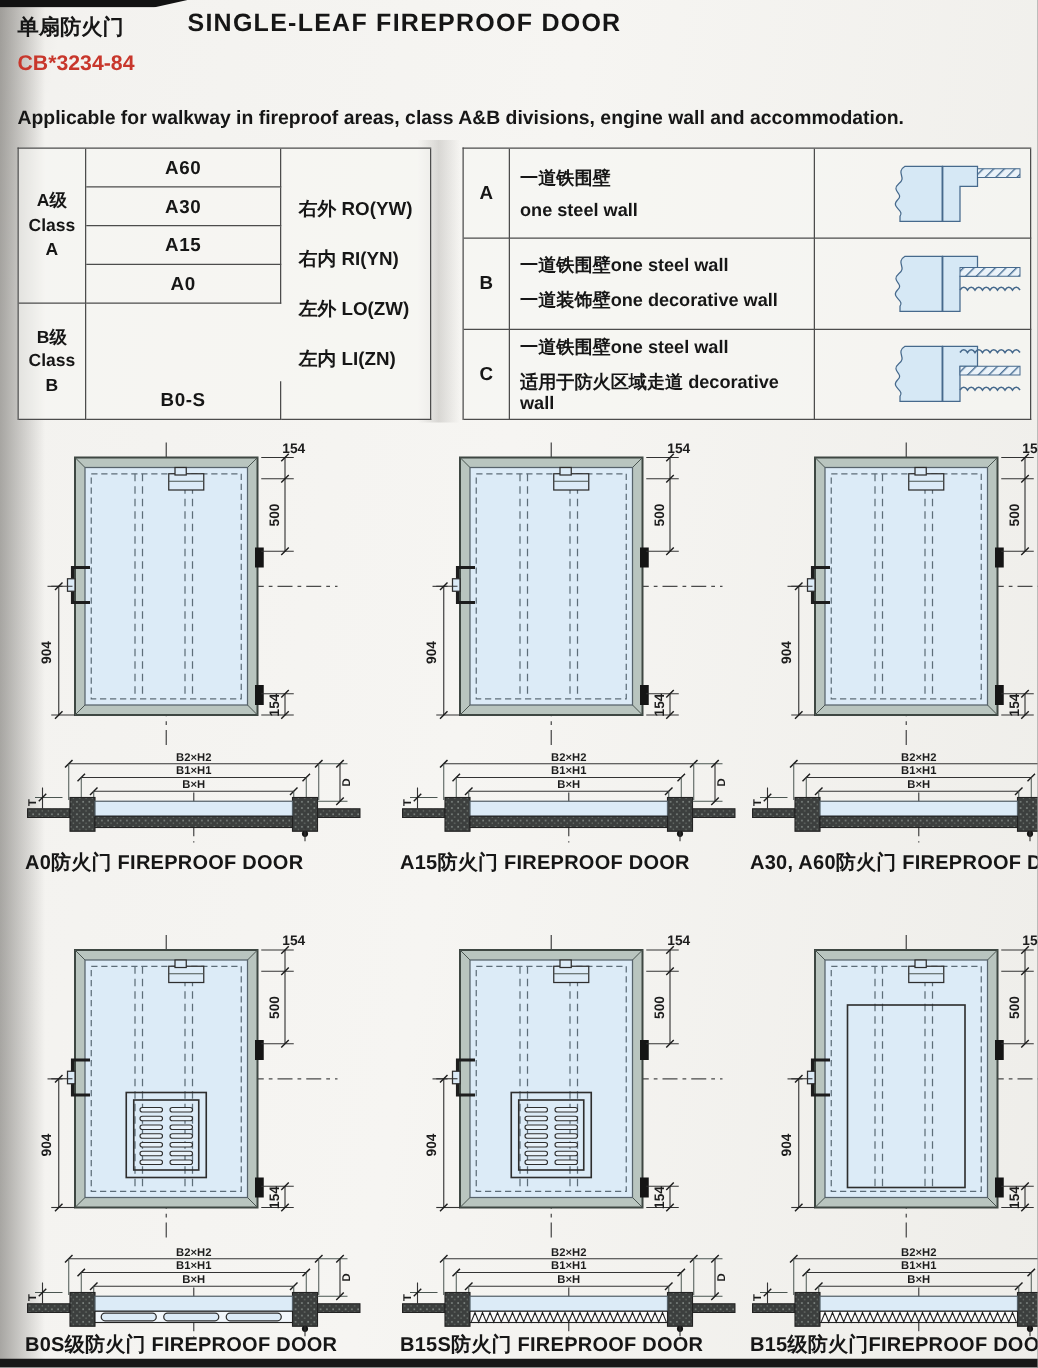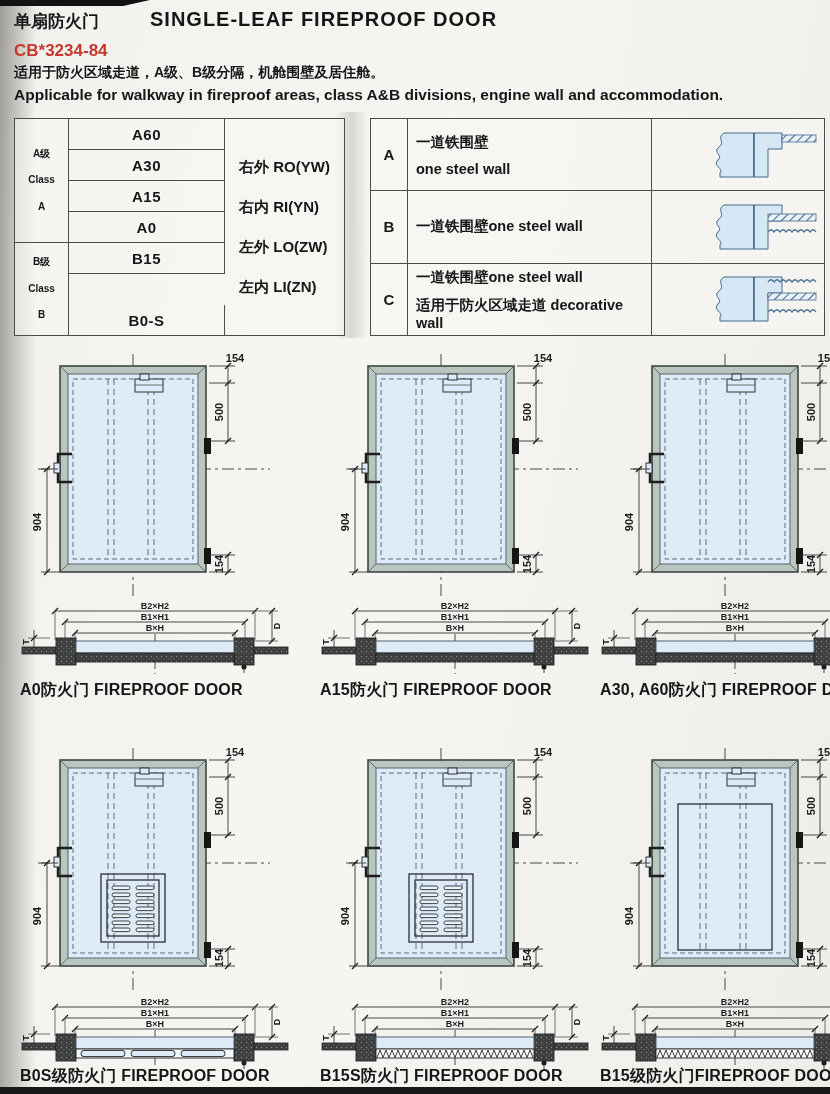--- a/index.html
+++ b/index.html
@@ -23,22 +23,22 @@
   .desc-en  { position:absolute; left:14px; top:86px; font-size:15.5px; font-weight:600; }
 
   
   .class-table { position:absolute; left:14px; top:118px; width:330px; height:217px;
     display:grid; grid-template-columns:54px 156px 1fr; grid-template-rows:repeat(7,1fr);
     border-top:1.5px solid #4c4c4c; border-left:1.5px solid #4c4c4c; background:rgba(247,246,243,.6); }
   .class-table > div { border-right:1.5px solid #4c4c4c; border-bottom:1.5px solid #4c4c4c;
     display:flex; align-items:center; justify-content:center; }
   .cell-groupA { grid-column:1; grid-row:1/5; }
   .cell-groupB { grid-column:1; grid-row:5/8; }
-  .group-label { display:flex; flex-direction:column; align-items:center; gap:14px;
-    font-size:10px; font-weight:600; line-height:1.25; }
+  .group-label { display:flex; flex-direction:column; align-items:center; gap:2px;
+    font-size:14px; font-weight:600; line-height:1.25; }
   .rating { grid-column:2; font-size:15px; font-weight:bold; letter-spacing:.5px; }
   .cell-handing { grid-column:3; grid-row:1/8; }
   .handing-list { display:flex; flex-direction:column; gap:21px; font-size:15px; font-weight:600; }
 
   
   .wall-table { position:absolute; left:370px; top:118px; width:454px; height:217px;
     display:grid; grid-template-columns:37px 244px 1fr; grid-template-rows:repeat(3,1fr);
     border-top:1.5px solid #4c4c4c; border-left:1.5px solid #4c4c4c; background:rgba(247,246,243,.6); }
   .wall-table > div { border-right:1.5px solid #4c4c4c; border-bottom:1.5px solid #4c4c4c;
     display:flex; align-items:center; justify-content:center; }
@@ -91,21 +91,20 @@
   </svg>
 
   <div class="scan-left"></div>
   <div class="gutter"></div>
   <div class="edge-top"></div>
   <div class="edge-bottom"></div>
 
   <div class="title-cn">单扇防火门</div>
   <div class="title-en">SINGLE-LEAF FIREPROOF DOOR</div>
   <div class="std-code">CB*3234-84</div>
-  <div class="desc-cn">适用于防火区域走道，A级、B级分隔，机舱围壁及居住舱。</div>
   <div class="desc-en">Applicable for walkway in fireproof areas, class A&amp;B divisions, engine wall and accommodation.</div>
 
   <div class="class-table">
     <div class="cell-groupA">
       <div class="group-label">
         <span>A级</span>
         <span>Class</span>
         <span>A</span>
       </div>
     </div>
@@ -113,21 +112,20 @@
       <div class="group-label">
         <span>B级</span>
         <span>Class</span>
         <span>B</span>
       </div>
     </div>
     <div class="rating" style="grid-row:1">A60</div>
     <div class="rating" style="grid-row:2">A30</div>
     <div class="rating" style="grid-row:3">A15</div>
     <div class="rating" style="grid-row:4">A0</div>
-    <div class="rating" style="grid-row:5">B15</div>
     <div class="rating" style="grid-row:7">B0-S</div>
     <div class="cell-handing">
       <div class="handing-list">
         <span>右外 RO(YW)</span>
         <span>右内 RI(YN)</span>
         <span>左外 LO(ZW)</span>
         <span>左内 LI(ZN)</span>
       </div>
     </div>
   </div>
@@ -143,20 +141,21 @@
           <path class="wallshape" d="M96,6 L66,6 C58,11 68,15 61,20 C54,26 66,28 60,33 C54,39 66,41 62,46 L62,50 L96,50 Z"></path>
           <path class="wallshape" d="M96,6 L124,6 L124,22 L110,22 L110,50 L96,50 Z"></path>
           <line class="waveline" x1="96" y1="6" x2="96" y2="50" stroke-width="0.8"></line>
           <rect x="124" y="8" width="34" height="7" fill="url(#diagHatch)" stroke="#46698c" stroke-width="0.8"></rect>
         </svg>
       </div>
 
     <div class="wall-key">B</div>
     <div class="wall-text">
       <span>一道铁围壁one steel wall</span>
+      <span>一道装饰壁one decorative wall</span>
     </div>
     <div class="wall-diagram">
         <svg viewBox="0 0 160 56" width="160" height="56">
           <path class="wallshape" d="M96,6 L66,6 C58,11 68,15 61,20 C54,26 66,28 60,33 C54,39 66,41 62,46 L62,50 L96,50 Z"></path>
           <path class="wallshape" d="M96,6 L124,6 L124,22 L110,22 L110,50 L96,50 Z"></path>
           <line class="waveline" x1="96" y1="6" x2="96" y2="50" stroke-width="0.8"></line>
           <rect x="110" y="15" width="48" height="7" fill="url(#diagHatch)" stroke="#46698c" stroke-width="0.8"></rect>
           <path class="waveline" d="M110,33 q3,-4.5 6,0 q3,-4.5 6,0 q3,-4.5 6,0 q3,-4.5 6,0 q3,-4.5 6,0 q3,-4.5 6,0 q3,-4.5 6,0 q3,-4.5 6,0"></path>
         </svg>
       </div>

